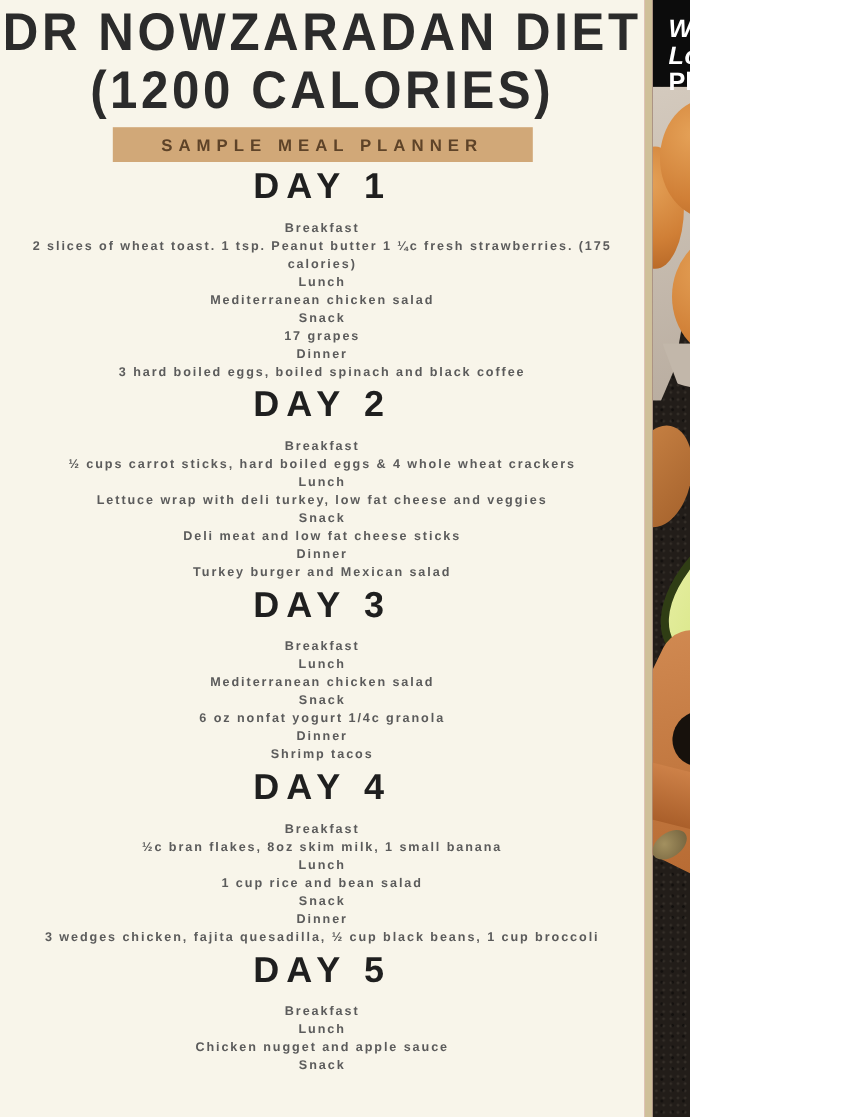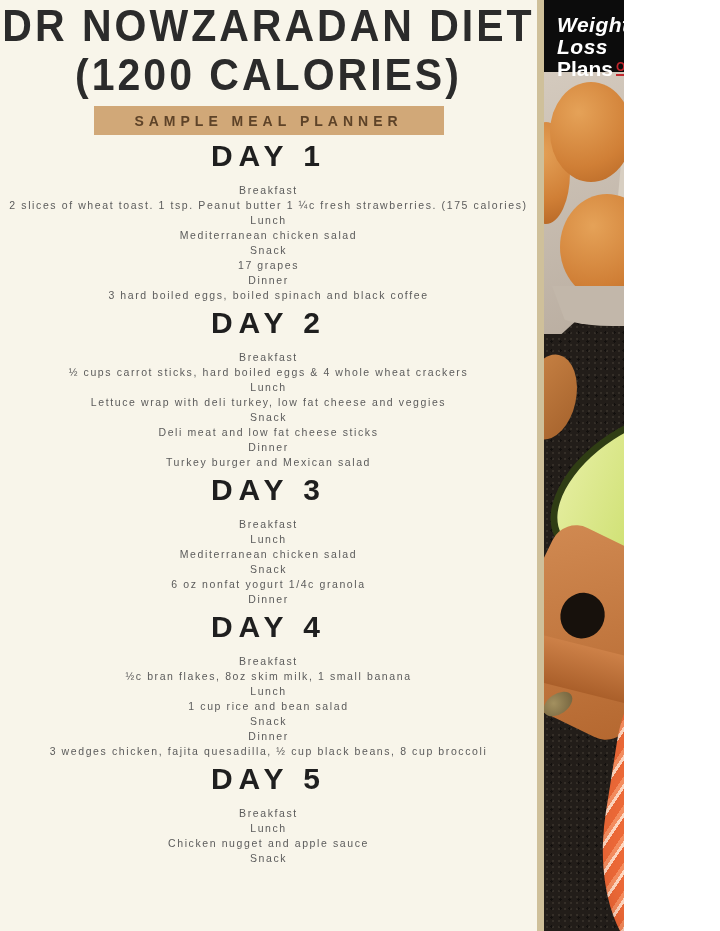--- a/index.html
+++ b/index.html
@@ -1,29 +1,29 @@
 <!DOCTYPE html>
 <html style="--banner-bg: #d1a878; --divider: #cfc09a; --online-red: #c1272d;"><head>
 <meta charset="utf-8">
 <style>
   html,body{margin:0;padding:0;}
   body{width:720px;height:931px;overflow:hidden;font-family:"Liberation Sans",sans-serif;}
-  .page{display:flex;width:624px;height:931px;background:#f9a8d4;}
+  .page{display:flex;width:575px;height:931px;background:#f9a8d4;}
 
   
   .content{width:537px;height:931px;background:#f8f5ea;overflow:hidden;text-align:center;}
   .title{margin:6px 0 0 0;color:#2b2b2b;font-weight:800;font-size:41px;line-height:45px;
          letter-spacing:3px;font-family:"Liberation Sans",sans-serif;transform:scaleY(1.08);}
   .banner{width:338px;margin:10px auto 0 auto;background:var(--banner-bg,#d1a878);
           color:#5e4328;font-size:14px;font-weight:700;letter-spacing:5px;padding:7px 6px 6px 6px;}
   .days{margin-top:6px;}
   .day{margin:0;}
   .day-title{font-size:30px;line-height:30px;font-weight:800;letter-spacing:6px;
              color:#1f1f1f;margin:5px 0 12px 0;}
-  .meal-line{font-size:10.5px;line-height:15px;font-weight:400;letter-spacing:1.6px;color:#5b5b5b;}
+  .meal-line{font-size:10.5px;line-height:15px;font-weight:700;letter-spacing:1.6px;color:#5b5b5b;}
 
   
   .divider{width:7px;background:var(--divider,#cfc09a);}
 
   
   .photo{position:relative;flex:1;height:931px;overflow:hidden;background:#221d19;}
   .logo-box{position:absolute;top:0;left:0;right:0;height:72px;background:#0c0c0c;
             color:#fff;padding:14px 0 0 13px;box-sizing:border-box;z-index:40;}
   .logo-line1{font-size:21px;font-weight:700;letter-spacing:.5px;line-height:22px;font-style:italic;}
   .logo-line2{font-size:21px;font-weight:700;line-height:22px;display:flex;align-items:center;}
@@ -125,33 +125,34 @@
 
   <div class="day">
     <div class="day-title">DAY 3</div>
     <div class="meals">
             <div class="meal-line meal-name">Breakfast</div>
             <div class="meal-line meal-name">Lunch</div>
             <div class="meal-line meal-items">Mediterranean chicken salad</div>
             <div class="meal-line meal-name">Snack</div>
             <div class="meal-line meal-items">6 oz nonfat yogurt 1/4c granola</div>
             <div class="meal-line meal-name">Dinner</div>
+            <div class="meal-line meal-items">Shrimp tacos</div>
           </div>
   </div>
 
   <div class="day">
     <div class="day-title">DAY 4</div>
     <div class="meals">
             <div class="meal-line meal-name">Breakfast</div>
             <div class="meal-line meal-items">½c bran flakes, 8oz skim milk, 1 small banana</div>
             <div class="meal-line meal-name">Lunch</div>
             <div class="meal-line meal-items">1 cup rice and bean salad</div>
             <div class="meal-line meal-name">Snack</div>
             <div class="meal-line meal-name">Dinner</div>
-            <div class="meal-line meal-items">3 wedges chicken, fajita quesadilla, ½ cup black beans, 8 cup broccoli</div>
+            <div class="meal-line meal-items">3 wedges chicken, fajita quesadilla, ½ cup black beans, 1 cup broccoli</div>
           </div>
   </div>
 
   <div class="day">
     <div class="day-title">DAY 5</div>
     <div class="meals">
             <div class="meal-line meal-name">Breakfast</div>
             <div class="meal-line meal-name">Lunch</div>
             <div class="meal-line meal-items">Chicken nugget and apple sauce</div>
             <div class="meal-line meal-name">Snack</div>

